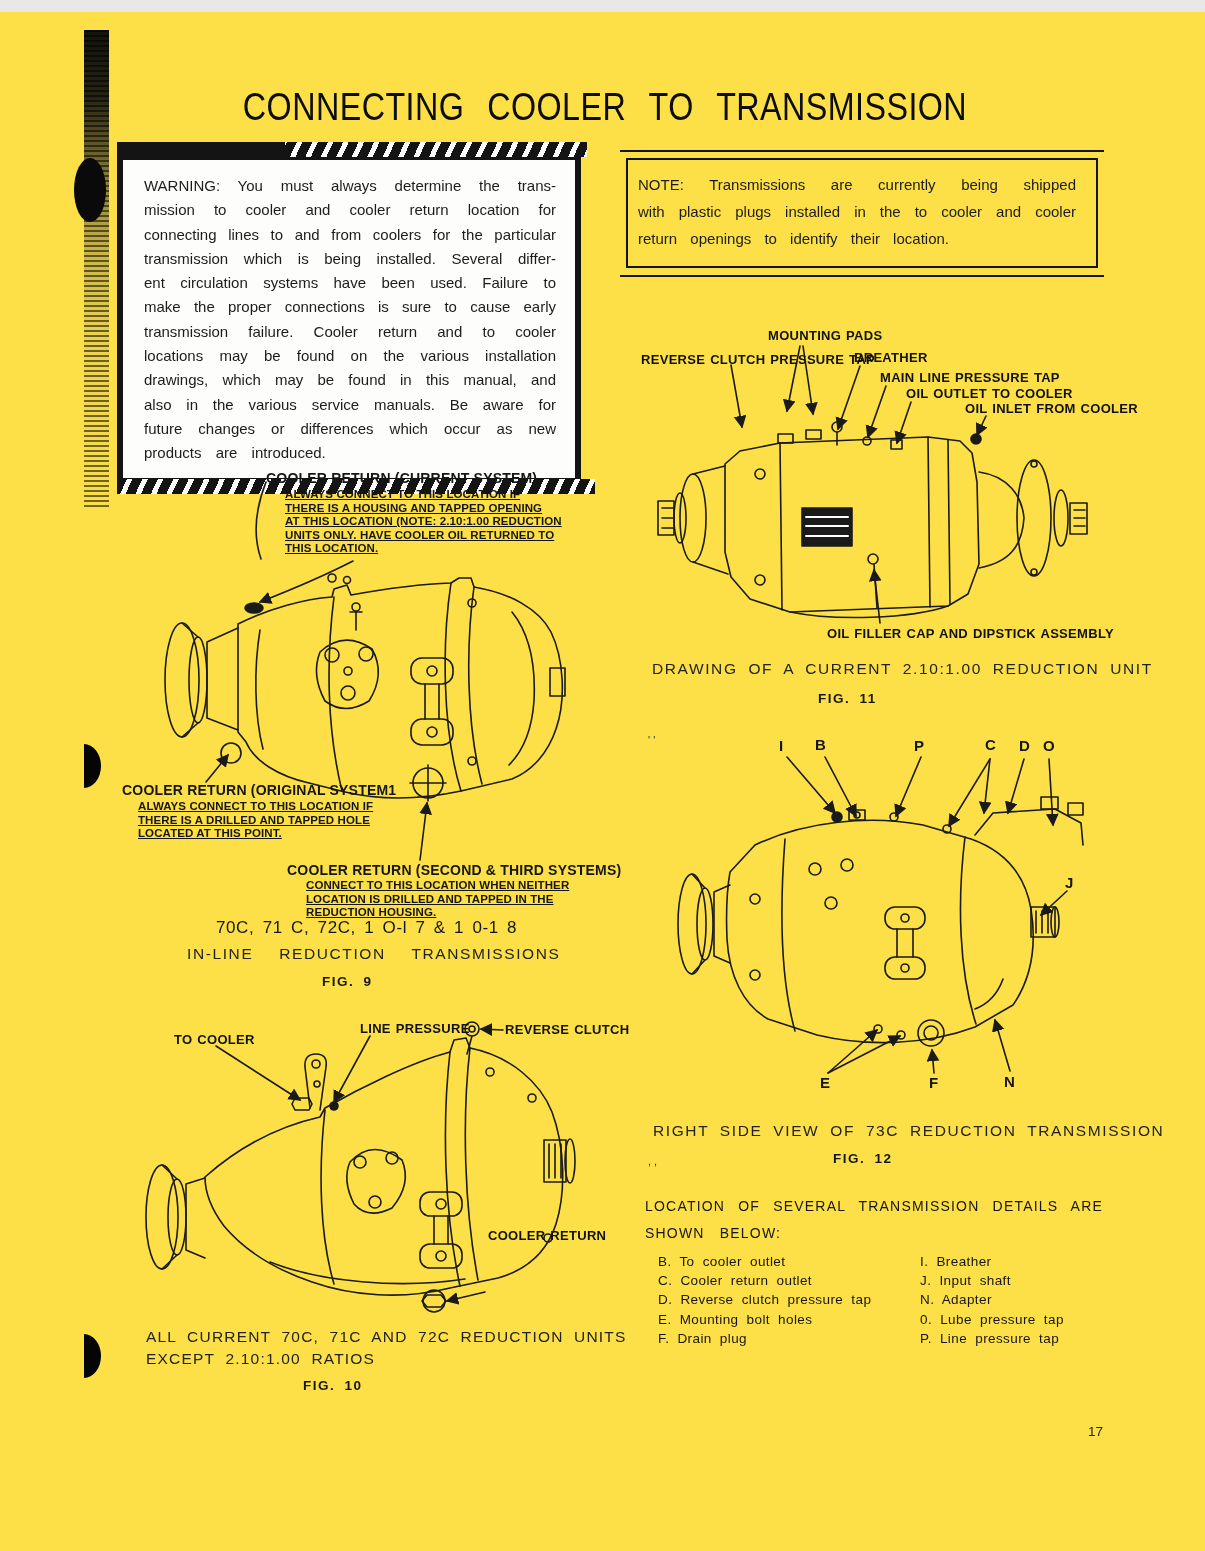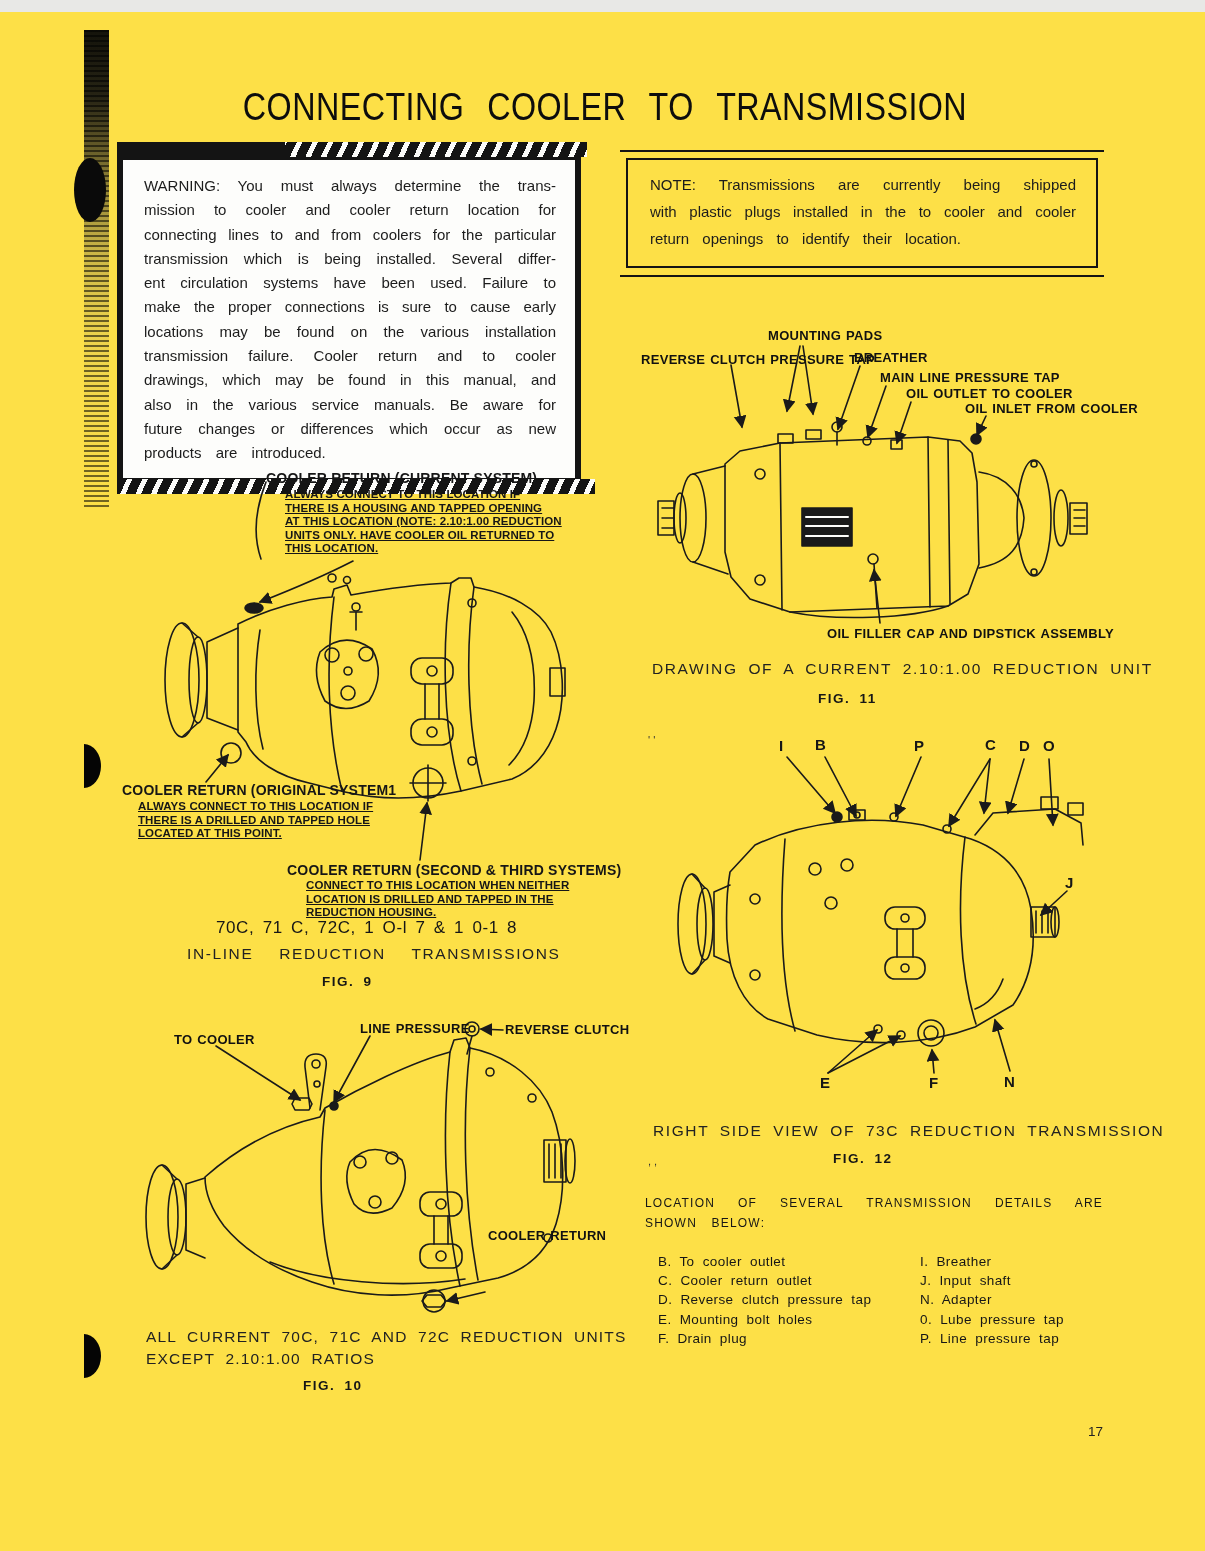--- a/index.html
+++ b/index.html
@@ -45,34 +45,34 @@
     border-top:3px solid #141414; border-bottom:3px solid #141414;
     padding:14px 19px 12px 21px; background:#fdfdfb;
   }
   .warn-text { font-size:15px; line-height:24.3px; color:#1c1c1c; }
   .justify-each > div { text-align:justify; text-align-last:justify; }
   .justify-each > div:last-child { text-align-last:left; word-spacing:10px; }
 
   
   .note-outer { left:620px; top:138px; width:484px;
     border-top:2px solid #141414; border-bottom:2px solid #141414; padding:6px 0 7px 0; }
-  .note-box { border:2px solid #141414; margin:0 6px; padding:11px 20px 14px 22px; }
+  .note-box { border:2px solid #141414; margin:0 6px; padding:11px 20px 14px 10px; }
   .note-text { font-size:15px; line-height:27px; color:#1c1c1c; }
   .note-text > div:last-child { text-align-last:left; word-spacing:9px; }
 
   
   .dlabel { font-size:13px; font-weight:bold; letter-spacing:.3px; word-spacing:1px; white-space:nowrap; color:#111; }
   .ann-title { font-size:14px; font-weight:bold; letter-spacing:.2px; white-space:nowrap; }
   .ann-body { font-size:11.5px; font-weight:bold; line-height:13.6px; letter-spacing:.1px; }
   .ann-body > div { white-space:nowrap;text-decoration:underline; }
   .letter { font-size:15px; font-weight:bold; }
   .stray { font-size:11px; color:#333; }
 
   
-  .detail-head { font-size:12px; line-height:20px; letter-spacing:1.2px; word-spacing:4px; width:458px; }
+  .detail-head { font-size:14px; line-height:27px; letter-spacing:1.2px; word-spacing:4px; width:458px; }
   .detail-col { font-size:13.5px; line-height:19.2px; letter-spacing:.4px; word-spacing:4px; }
   .detail-col > div { white-space:nowrap; }
 
   .pageno { font-size:13.5px; color:#222; }
   svg { display:block; }
 </style>
 </head>
 <body>
 
 <div class="page">
@@ -87,22 +87,22 @@
   <div class="abs warn-wrap">
     <div class="hatch-band hatch-top"></div>
     <div class="warn-box">
       <div class="warn-text justify-each">
           <div>WARNING: You must always determine the trans-</div>
           <div>mission to cooler and cooler return location for</div>
           <div>connecting lines to and from coolers for the particular</div>
           <div>transmission which is being installed. Several differ-</div>
           <div>ent circulation systems have been used. Failure to</div>
           <div>make the proper connections is sure to cause early</div>
+          <div>transmission failure. Cooler return and to cooler</div>
           <div>locations may be found on the various installation</div>
-          <div>transmission failure. Cooler return and to cooler</div>
           <div>drawings, which may be found in this manual, and</div>
           <div>also in the various service manuals. Be aware for</div>
           <div>future changes or differences which occur as new</div>
           <div>products are introduced.</div>
         </div>
     </div>
     <div class="hatch-band hatch-bottom"></div>
   </div>
 
   <div class="abs note-outer">

